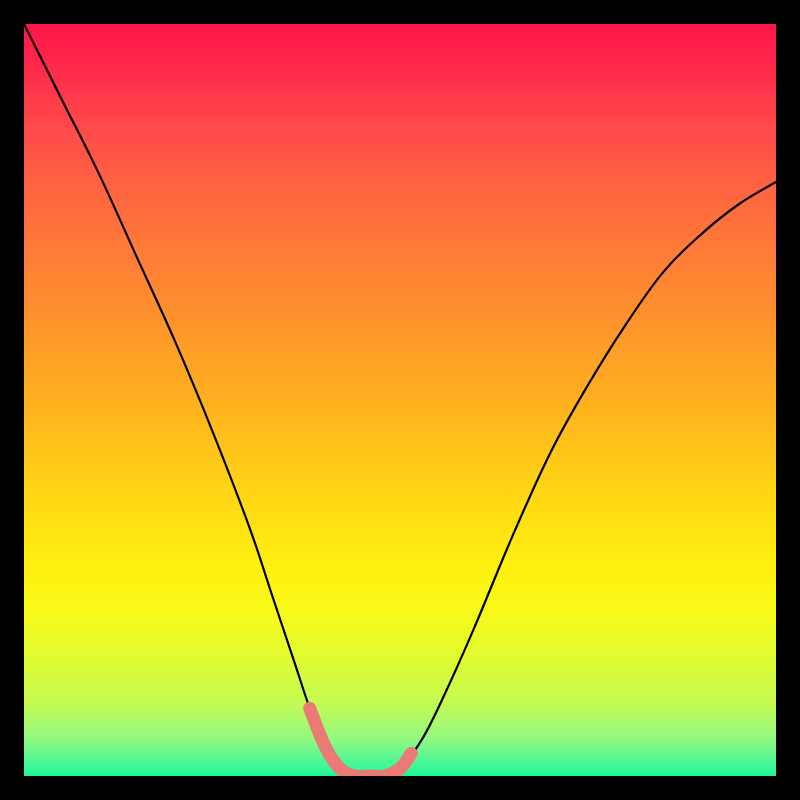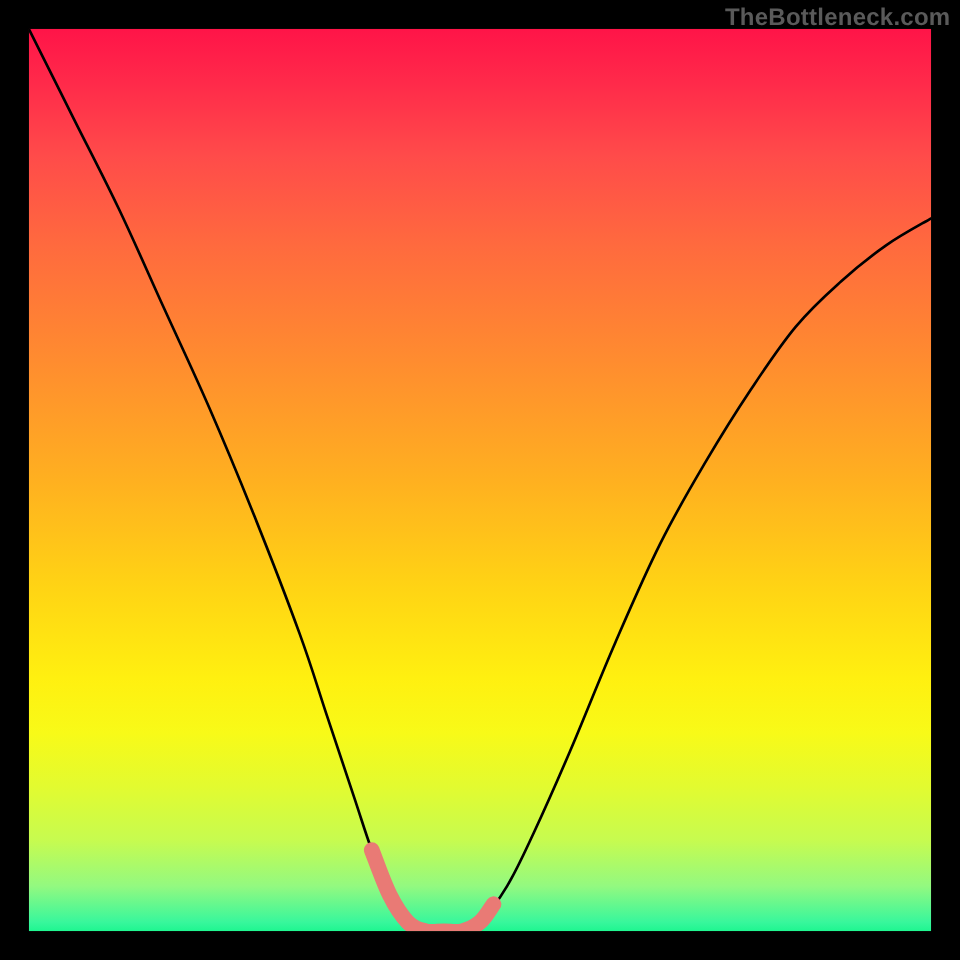--- a/index.html
+++ b/index.html
@@ -60,14 +60,13 @@
 <div class="frame">
   <div class="plot-area">
     <div class="gradient-bg"></div>
     <svg class="svg-layer" viewBox="0 0 752 752" preserveAspectRatio="none">
       <g>
         <path id="curvePath" fill="none" stroke="#000000" stroke-width="2.2" stroke-linecap="round" d="M 0.00 0.00 C 6.77 13.54, 24.06 48.13, 37.60 75.20 C 51.14 102.27, 61.66 121.97, 75.20 150.40 C 88.74 178.83, 99.26 203.34, 112.80 233.12 C 126.34 262.90, 136.86 284.71, 150.40 315.84 C 163.94 346.97, 174.46 372.24, 188.00 406.08 C 201.54 439.92, 214.77 474.06, 225.60 503.84 C 236.43 533.62, 240.04 547.16, 248.16 571.52 C 256.28 595.88, 263.95 618.90, 270.72 639.20 C 277.49 659.50, 280.35 669.43, 285.76 684.32 C 291.17 699.21, 295.39 711.09, 300.80 721.92 C 306.21 732.75, 310.43 739.07, 315.84 744.48 C 321.25 749.89, 325.47 750.65, 330.88 752.00 C 336.29 753.35, 340.51 752.00, 345.92 752.00 C 351.33 752.00, 355.55 753.35, 360.96 752.00 C 366.37 750.65, 369.23 751.25, 376.00 744.48 C 382.77 737.71, 390.44 727.94, 398.56 714.40 C 406.68 700.86, 411.64 689.58, 421.12 669.28 C 430.60 648.98, 439.02 630.03, 451.20 601.60 C 463.38 573.17, 475.26 542.49, 488.80 511.36 C 502.34 480.23, 512.86 455.71, 526.40 428.64 C 539.94 401.57, 550.46 383.97, 564.00 360.96 C 577.54 337.95, 588.06 321.10, 601.60 300.80 C 615.14 280.50, 625.66 264.40, 639.20 248.16 C 652.74 231.92, 663.26 222.74, 676.80 210.56 C 690.34 198.38, 700.86 189.96, 714.40 180.48 C 727.94 171.00, 745.23 161.98, 752.00 157.92"></path>
         <path id="highlightPath" fill="none" stroke="#e97a75" stroke-width="13" stroke-linecap="round" stroke-linejoin="round" d="M 285.76 684.32 C 288.47 691.09, 295.39 711.09, 300.80 721.92 C 306.21 732.75, 310.43 739.07, 315.84 744.48 C 321.25 749.89, 325.47 750.65, 330.88 752.00 C 336.29 753.35, 340.51 752.00, 345.92 752.00 C 351.33 752.00, 355.55 753.35, 360.96 752.00 C 366.37 750.65, 371.26 748.54, 376.00 744.48 C 380.74 740.42, 385.25 732.15, 387.28 729.44"></path>
       </g>
     </svg>
   </div>
-  <div class="watermark">TheBottleneck.com</div>
 </div>
 
 </body></html>

